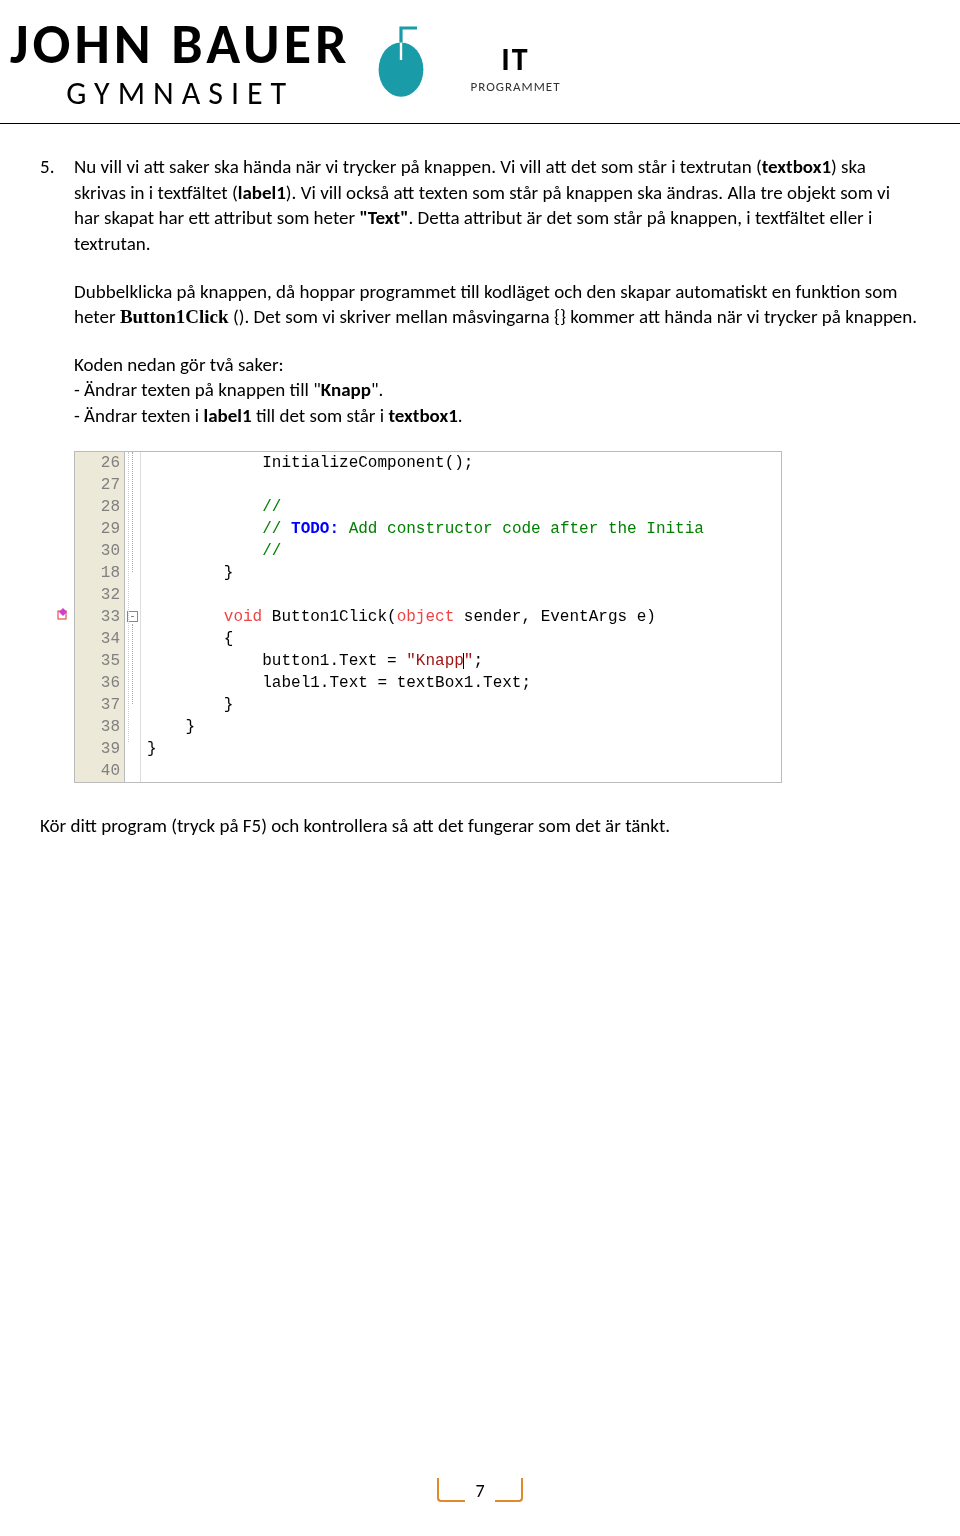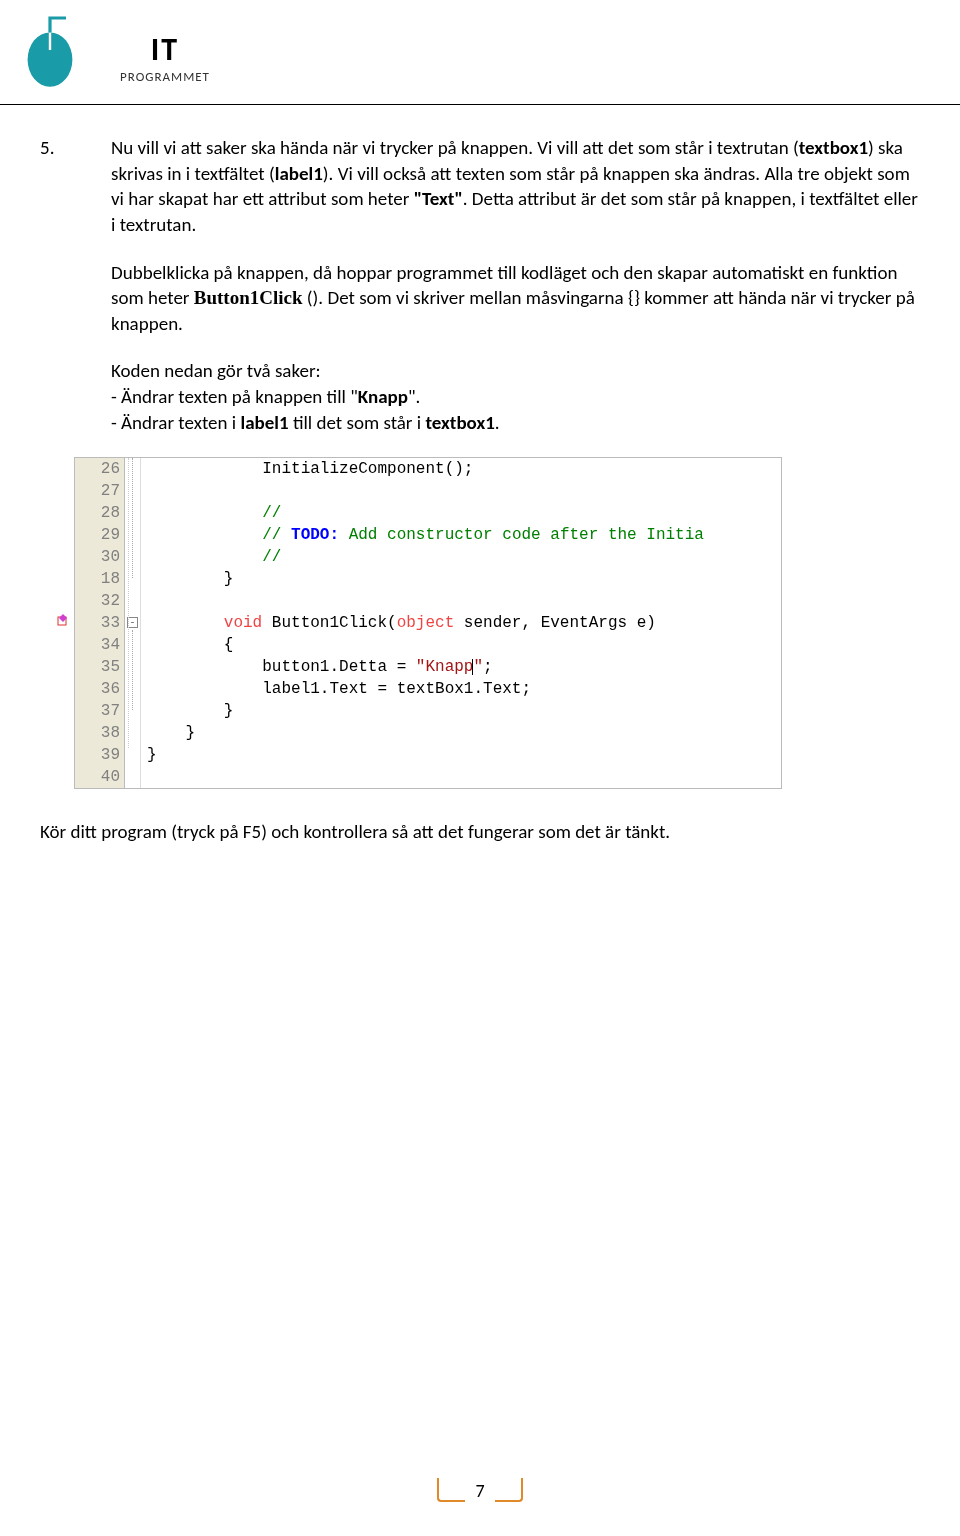--- a/index.html
+++ b/index.html
@@ -26,21 +26,21 @@
   .gym { font-size: 32px; font-weight: 400; letter-spacing: 8px; margin-top: -4px; }
   .mouse-icon { width: 80px; height: 80px; }
   .it-block { text-align: center; margin-left: 20px; margin-top: 10px; }
   .it-block .it { font-size: 32px; font-weight: 700; letter-spacing: 2px; }
   .it-block .prog { font-size: 13px; letter-spacing: 1px; color: #333; }
   .hr { border: none; border-top: 1px solid #000; margin: 10px 0 30px 0; }
   .body-text { padding: 0 40px 0 40px; font-size: 19px; line-height: 1.35; }
   ol.num { list-style: none; }
   ol.num > li { display: flex; }
   .num-mark { width: 34px; flex-shrink:0; }
-  .content { flex: 1; margin-left: 37px; }
+  .content { flex: 1; }
   .para { margin-bottom: 22px; }
   .b { font-weight: 700; }
   .mono { font-family: Liberation Serif, serif; font-weight: 700; }
   .code-block {
     margin-left: 74px;
     width: 708px;
     border: 1px solid #bbb;
     background: #fff;
     display: flex;
     font-family: "Courier New", monospace;
@@ -118,20 +118,24 @@
     top: -2px;
   }
   .pg::before { left: -28px; border-right: none; border-top: none; border-bottom-left-radius: 4px;}
   .pg::after { right: -28px; border-left: none; border-top: none; border-bottom-right-radius: 4px;}
   .cursor { border-left: 1px solid #000; display:inline-block; height:16px; vertical-align: middle; margin-left:-1px;}
 </style>
 </head>
 <body>
 
 <div class="header">
+  <div class="logo-text">
+    <div class="jb">JOHN BAUER</div>
+    <div class="gym">GYMNASIET</div>
+  </div>
   <div>
     <svg class="mouse-icon" viewBox="0 0 100 100">
       <ellipse cx="50" cy="62" rx="28" ry="34" fill="#1a9ba8"></ellipse>
       <line x1="50" y1="28" x2="50" y2="50" stroke="#fff" stroke-width="3"></line>
       <path d="M22 62 Q22 28 50 28 Q78 28 78 62" fill="none"></path>
       <path d="M50 28 L50 10 L70 10" stroke="#1a9ba8" stroke-width="4" fill="none"></path>
       <line x1="22" y1="62" x2="78" y2="62" stroke="#fff" stroke-width="0"></line>
     </svg>
   </div>
   <div class="it-block">
@@ -197,21 +201,21 @@
   <div class="code">
     <div><span class="blk">            InitializeComponent();</span></div>
     <div></div>
     <div><span class="com">            //</span></div>
     <div><span class="com">            // </span><span class="todo">TODO:</span><span class="com"> Add constructor code after the Initia</span></div>
     <div><span class="com">            //</span></div>
     <div><span class="blk">        }</span></div>
     <div></div>
     <div><span>        </span><span class="kw">void</span><span class="blk"> Button1Click(</span><span class="kw">object</span><span class="blk"> sender, EventArgs e)</span></div>
     <div><span class="blk">        {</span></div>
-    <div><span class="blk">            button1.Detta = </span><span class="str">"Knapp</span><span class="cursor"></span><span class="str">"</span><span class="blk">;</span></div>
+    <div><span class="blk">            button1.Text = </span><span class="str">"Knapp</span><span class="cursor"></span><span class="str">"</span><span class="blk">;</span></div>
     <div><span class="blk">            label1.Text = textBox1.Text;</span></div>
     <div><span class="blk">        }</span></div>
     <div><span class="blk">    }</span></div>
     <div><span class="blk">}</span></div>
     <div></div>
   </div>
 </div>
 
 <div class="body-text" style="margin-top:30px;">
   <span>Kör ditt program (tryck på F5) och kontrollera så att det fungerar som det är tänkt.</span>

